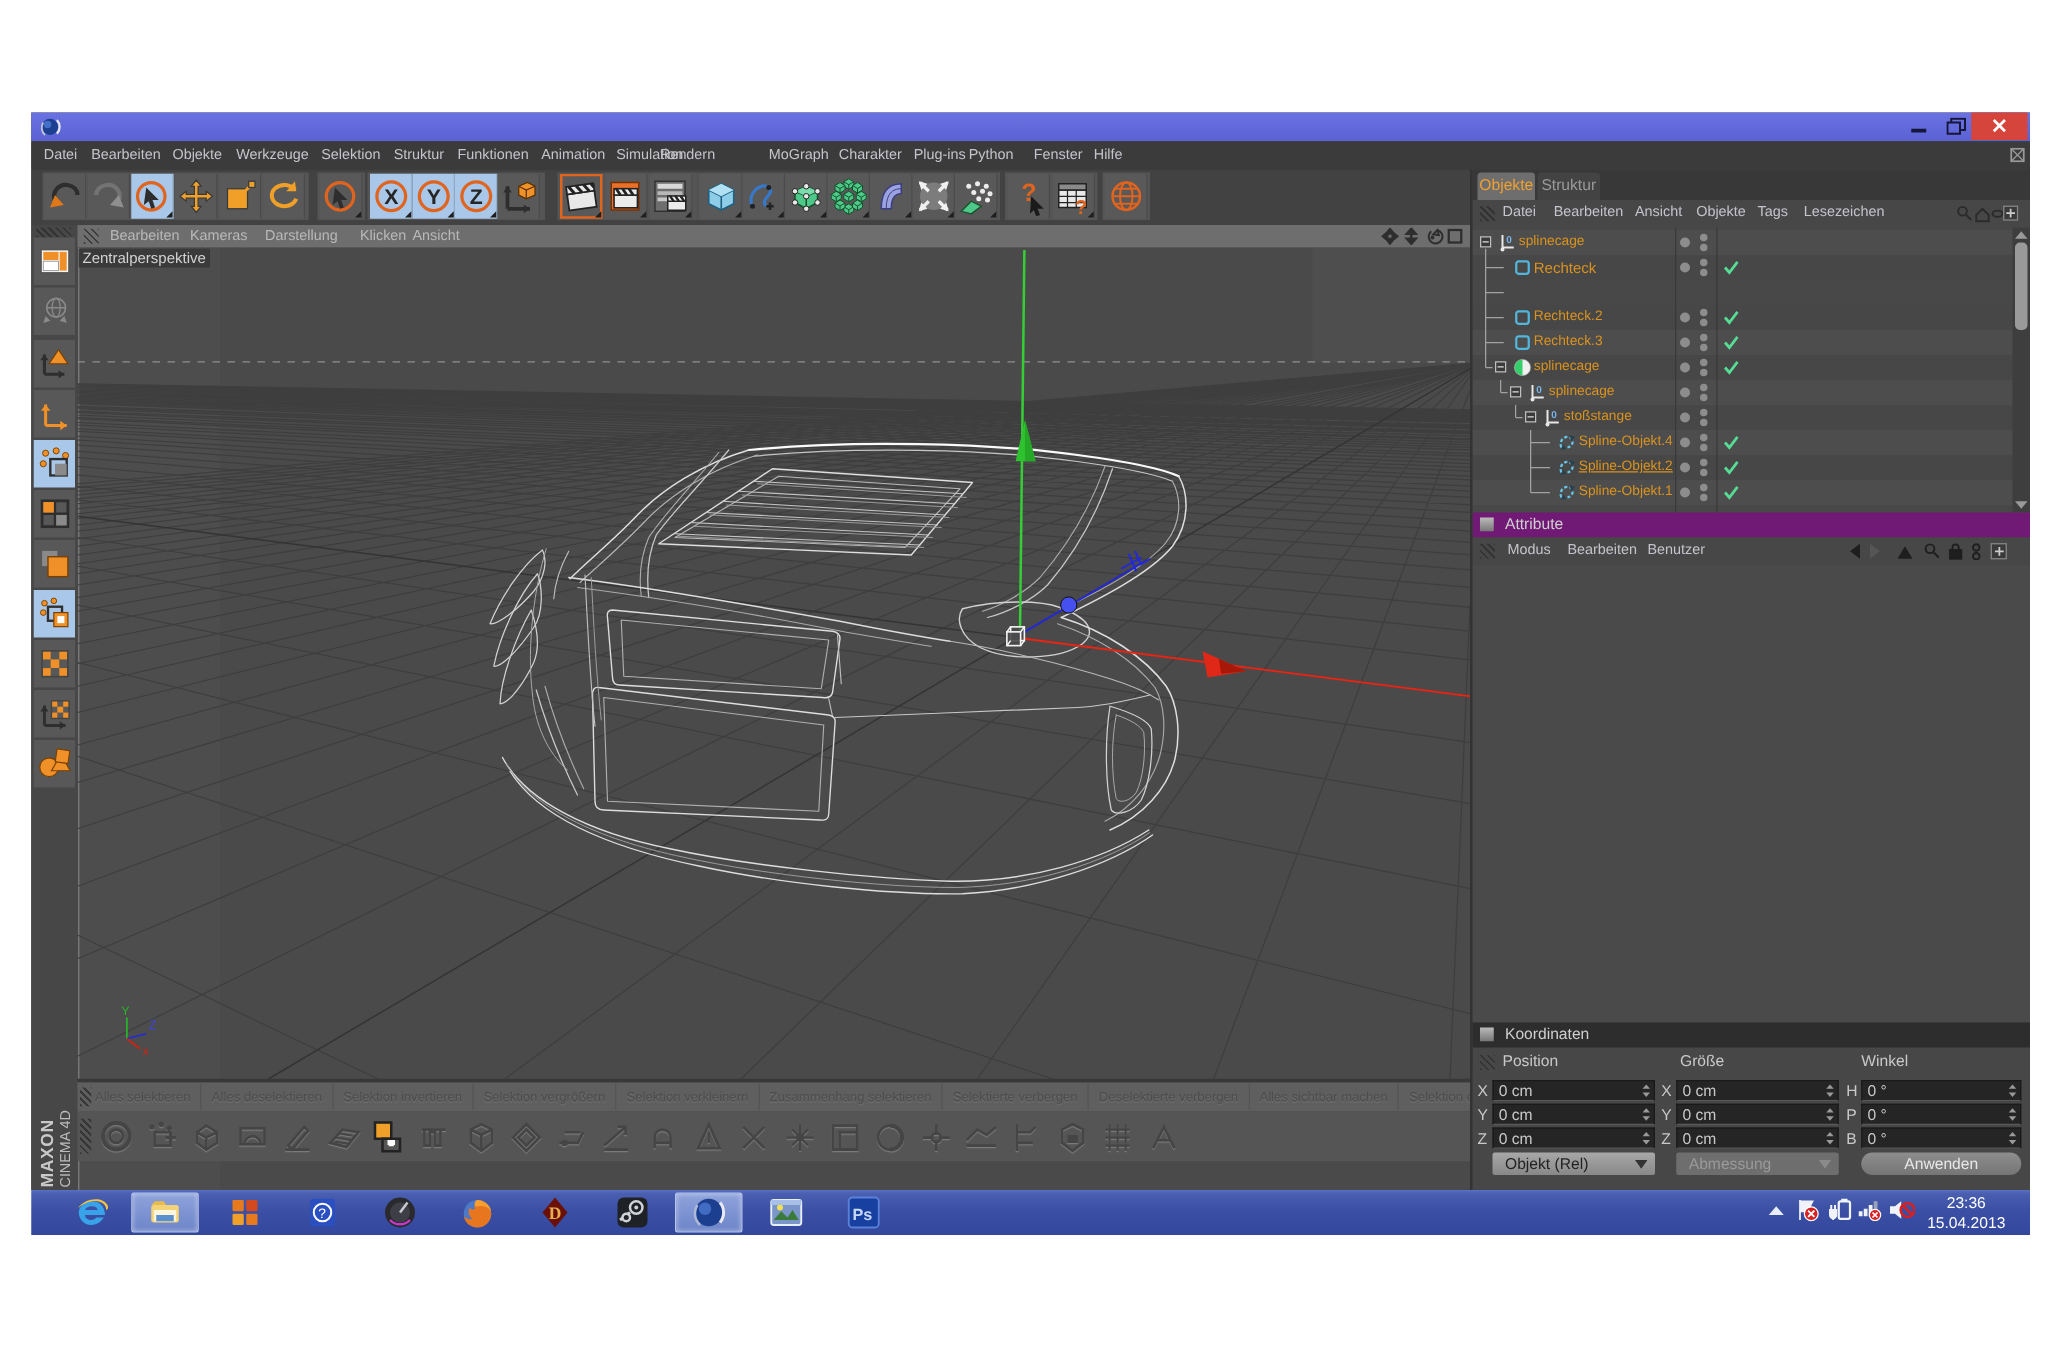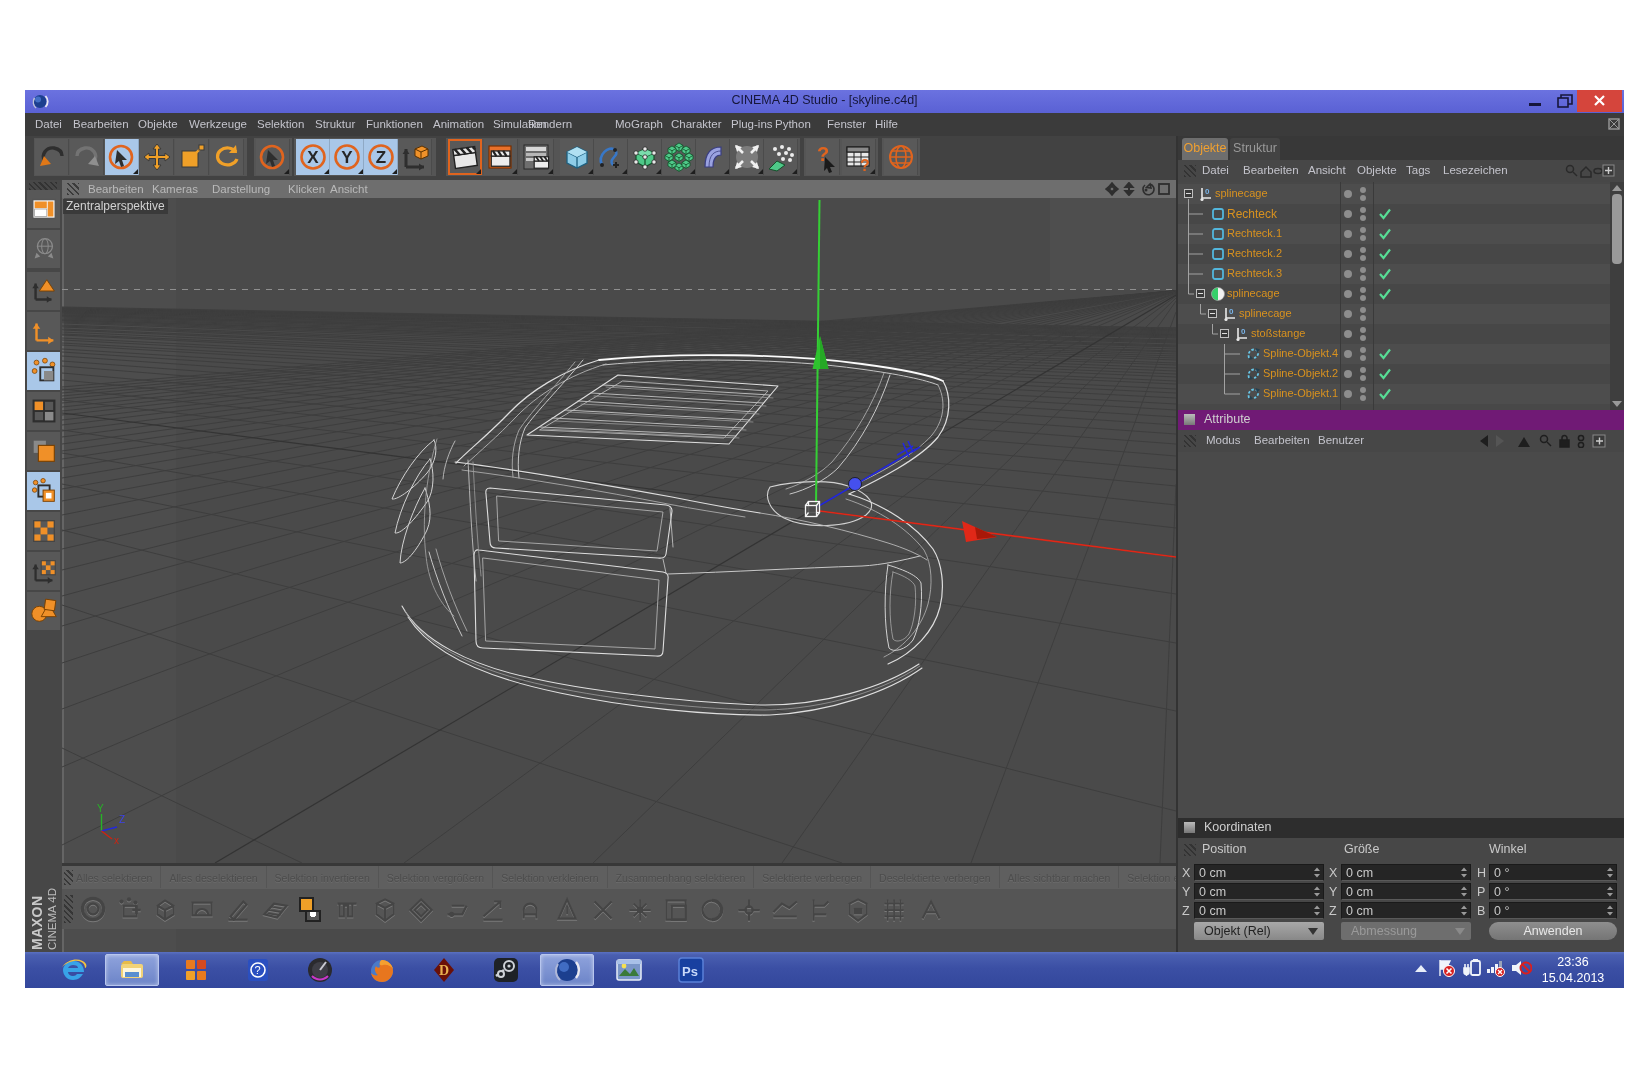--- a/index.html
+++ b/index.html
@@ -18,21 +18,20 @@
 
 <div class="abs" style="left:25px;top:90px;width:1599px;height:862px;background:#474747;">
 
   <div class="abs" style="left:0;top:0;width:1599px;height:23px;background:linear-gradient(#6b72e0,#5a61d4);">
     <svg class="abs" style="left:7px;top:3px" width="17" height="17" viewBox="0 0 17 17">
       <circle cx="8" cy="8.5" r="6.5" fill="#1c3f8f"></circle>
         <circle cx="6" cy="6.5" r="3" fill="#4a78d0" opacity="0.85"></circle>
       <path d="M13.5 3 A8 8 0 0 1 13.5 14" stroke="#e8e8f0" stroke-width="1.8" fill="none"></path>
       <path d="M4 15 A8 8 0 0 1 2.5 5" stroke="#c0c4d8" stroke-width="1.5" fill="none"></path>
     </svg>
-    <div class="abs" style="left:0;top:3px;width:100%;text-align:center;font-size:12.5px;color:#16163a;">CINEMA 4D Studio - [skyline.c4d]</div>
     <div class="abs" style="left:1496px;top:0;width:28px;height:22px;">
         <div class="abs" style="left:8px;top:13px;width:12px;height:3px;background:#16163a;"></div>
       </div>
     <div class="abs" style="left:1526px;top:0;width:28px;height:22px;">
       <svg class="abs" style="left:6px;top:4px" width="16" height="14" viewBox="0 0 16 14">
           <rect x="1" y="4" width="10" height="9" fill="none" stroke="#16163a" stroke-width="1.6"></rect>
           <path d="M4 4 V1 H15 V10 H11" fill="none" stroke="#16163a" stroke-width="1.6"></path>
         </svg>
     </div>
     <div class="abs" style="left:1552px;top:0;width:45px;height:22px;background:#d5453c;">
@@ -718,32 +717,20 @@
             <span style="position:absolute;left:37px;top:3px;color:#d9921f;font-size:11px;white-space:nowrap;">splinecage</span>
             <div style="position:absolute;left:166px;top:6px;width:8px;height:8px;border-radius:50%;background:#8d8d8d"></div>
             <div style="position:absolute;left:182px;top:3px;width:6px;height:6px;border-radius:50%;background:#8d8d8d"></div>
             <div style="position:absolute;left:182px;top:11px;width:6px;height:6px;border-radius:50%;background:#8d8d8d"></div>
           </div>
           <div style="position:absolute;left:0;top:20px;width:100%;height:20px;background:#474747;">
             <div style="position:absolute;left:32px;top:2px;"><svg width="16" height="16" viewBox="0 0 16 16">
                 <rect x="3" y="3" width="10" height="10" rx="2" stroke="#53b6dc" stroke-width="1.8" fill="none"></rect>
               </svg></div>
             <span style="position:absolute;left:49px;top:3px;color:#d9921f;font-size:12px;white-space:nowrap;">Rechteck</span>
-            <div style="position:absolute;left:166px;top:6px;width:8px;height:8px;border-radius:50%;background:#8d8d8d"></div>
-            <div style="position:absolute;left:182px;top:3px;width:6px;height:6px;border-radius:50%;background:#8d8d8d"></div>
-            <div style="position:absolute;left:182px;top:11px;width:6px;height:6px;border-radius:50%;background:#8d8d8d"></div>
-            <svg style="position:absolute;left:200px;top:3px" width="14" height="14" viewBox="0 0 14 14">
-              <path d="M2 7 L5.5 11 L12 2.5" stroke="#57dc95" stroke-width="2.2" fill="none"></path>
-            </svg>
-          </div>
-          <div style="position:absolute;left:0;top:40px;width:100%;height:20px;background:#4d4d4d;">
-            <div style="position:absolute;left:32px;top:2px;"><svg width="16" height="16" viewBox="0 0 16 16">
-                <rect x="3" y="3" width="10" height="10" rx="2" stroke="#53b6dc" stroke-width="1.8" fill="none"></rect>
-              </svg></div>
-            <span style="position:absolute;left:49px;top:3px;color:#d9921f;font-size:11px;white-space:nowrap;">Rechteck.1</span>
             <div style="position:absolute;left:166px;top:6px;width:8px;height:8px;border-radius:50%;background:#8d8d8d"></div>
             <div style="position:absolute;left:182px;top:3px;width:6px;height:6px;border-radius:50%;background:#8d8d8d"></div>
             <div style="position:absolute;left:182px;top:11px;width:6px;height:6px;border-radius:50%;background:#8d8d8d"></div>
             <svg style="position:absolute;left:200px;top:3px" width="14" height="14" viewBox="0 0 14 14">
               <path d="M2 7 L5.5 11 L12 2.5" stroke="#57dc95" stroke-width="2.2" fill="none"></path>
             </svg>
           </div>
           <div style="position:absolute;left:0;top:60px;width:100%;height:20px;background:#474747;">
             <div style="position:absolute;left:32px;top:2px;"><svg width="16" height="16" viewBox="0 0 16 16">
                 <rect x="3" y="3" width="10" height="10" rx="2" stroke="#53b6dc" stroke-width="1.8" fill="none"></rect>
@@ -826,21 +813,21 @@
             <svg style="position:absolute;left:200px;top:3px" width="14" height="14" viewBox="0 0 14 14">
               <path d="M2 7 L5.5 11 L12 2.5" stroke="#57dc95" stroke-width="2.2" fill="none"></path>
             </svg>
           </div>
           <div style="position:absolute;left:0;top:180px;width:100%;height:20px;background:#474747;">
             <div style="position:absolute;left:68px;top:2px;"><svg width="16" height="16" viewBox="0 0 16 16">
                 <path d="M3 12 C1 6 6 2 10 4 C14 6 12 11 8 12" stroke="#67c6e8" stroke-width="1.8" fill="none" stroke-dasharray="2.6 1.8"></path>
                 <path d="M9.5 2 l4.5 1.5 -3 3.5 z" fill="#26404e"></path>
                 <path d="M3 14 l4 -1 -2.5 -3.5 z" fill="#26404e"></path>
               </svg></div>
-            <span style="position:absolute;left:85px;top:3px;color:#d9921f;font-size:11px;white-space:nowrap;">Spline-Objekt.2</span>
+            <span style="position:absolute;left:85px;top:3px;color:#d9921f;font-size:11px;white-space:nowrap;text-decoration:underline;">Spline-Objekt.2</span>
             <div style="position:absolute;left:166px;top:6px;width:8px;height:8px;border-radius:50%;background:#8d8d8d"></div>
             <div style="position:absolute;left:182px;top:3px;width:6px;height:6px;border-radius:50%;background:#8d8d8d"></div>
             <div style="position:absolute;left:182px;top:11px;width:6px;height:6px;border-radius:50%;background:#8d8d8d"></div>
             <svg style="position:absolute;left:200px;top:3px" width="14" height="14" viewBox="0 0 14 14">
               <path d="M2 7 L5.5 11 L12 2.5" stroke="#57dc95" stroke-width="2.2" fill="none"></path>
             </svg>
           </div>
           <div style="position:absolute;left:0;top:200px;width:100%;height:20px;background:#4d4d4d;text-align:right;">
             <div style="position:absolute;left:68px;top:2px;"><svg width="16" height="16" viewBox="0 0 16 16">
                 <path d="M3 12 C1 6 6 2 10 4 C14 6 12 11 8 12" stroke="#67c6e8" stroke-width="1.8" fill="none" stroke-dasharray="2.6 1.8"></path>

